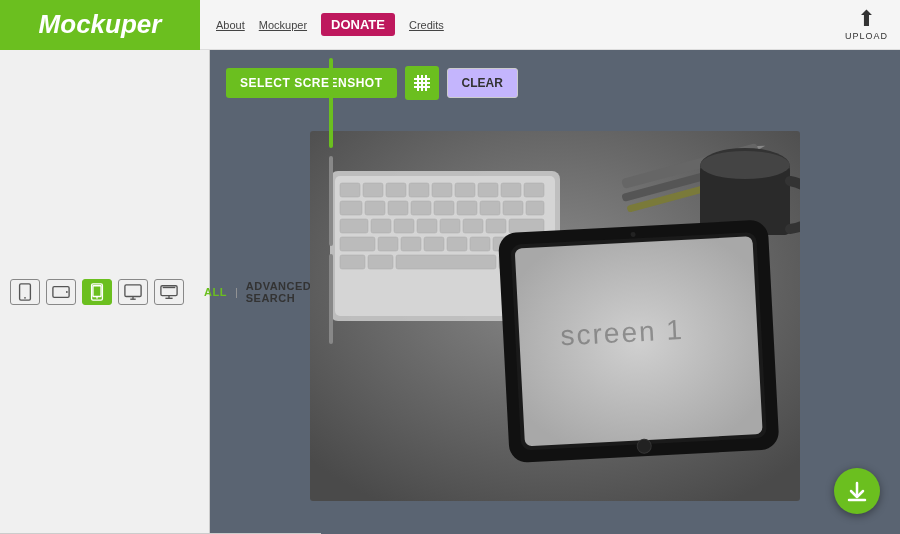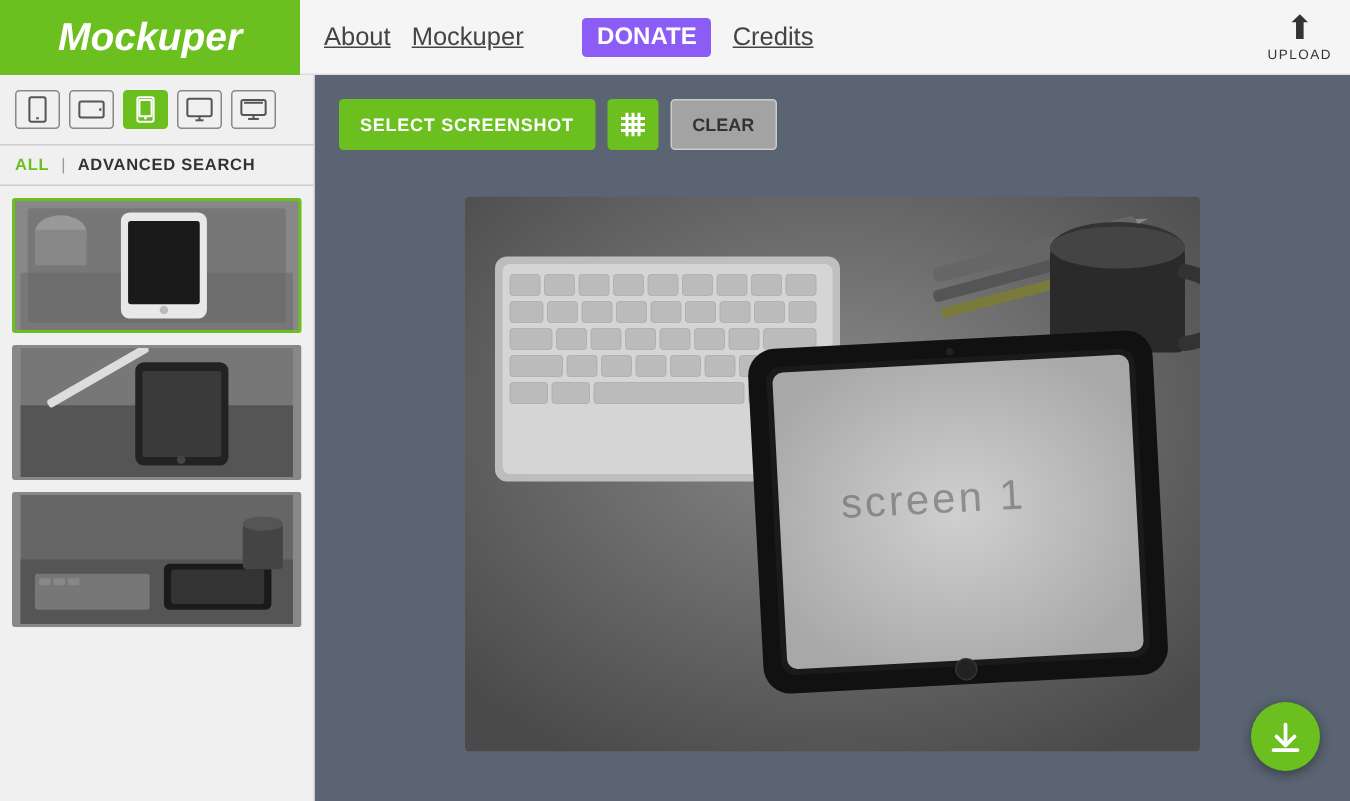--- a/index.html
+++ b/index.html
@@ -44,34 +44,33 @@
       font-size: 13px;
       margin-right: 20px;
     }
     #nav {
       display: flex;
       align-items: center;
       gap: 14px;
     }
     .nav-link {
       color: #444;
-      font-size: 17px;
+      font-size: 11px;
       text-decoration: underline;
       cursor: pointer;
     }
     .nav-donate {
-      background-color: #8b5cf6;
+      background-color: #be185d;
       color: white;
-      font-size: 16px;
+      font-size: 13px;
       font-weight: bold;
       padding: 4px 10px;
       border-radius: 3px;
       cursor: pointer;
       text-decoration: none;
-      margin-left: 25px;
     }
     #header-right {
       margin-left: auto;
       display: flex;
       flex-direction: column;
       align-items: center;
       cursor: pointer;
     }
     #upload-icon-area {
       display: flex;
@@ -97,21 +96,21 @@
       flex: 1;
       overflow: hidden;
     }
 
     
     #sidebar {
       width: 210px;
       background-color: #f0f0f0;
       border-right: 1px solid #ccc;
       display: flex;
-      flex-direction: column;
+      flex-direction: row;
       flex-shrink: 0;
     }
     #device-icons {
       display: flex;
       align-items: center;
       padding: 10px 10px;
       gap: 6px;
       border-bottom: 1px solid #ccc;
     }
     .device-icon {
@@ -192,20 +191,21 @@
     
     #content {
       flex: 1;
       display: flex;
       flex-direction: column;
       padding: 16px;
       overflow: hidden;
     }
     #toolbar {
       display: flex;
+      align-items: center;
       gap: 8px;
       margin-bottom: 14px;
       flex-shrink: 0;
     }
     .btn-green {
       background-color: #6bbf1f;
       color: white;
       border: none;
       padding: 8px 14px;
       font-size: 12px;
@@ -219,21 +219,21 @@
       border: none;
       width: 34px;
       height: 34px;
       border-radius: 3px;
       cursor: pointer;
       display: flex;
       align-items: center;
       justify-content: center;
     }
     .btn-clear {
-      background-color: #a3a3a3;
+      background-color: #c4b5fd;
       color: #333;
       border: 1.5px solid #ccc;
       padding: 7px 14px;
       font-size: 12px;
       font-weight: bold;
       border-radius: 3px;
       cursor: pointer;
     }
 
     #preview-area {

